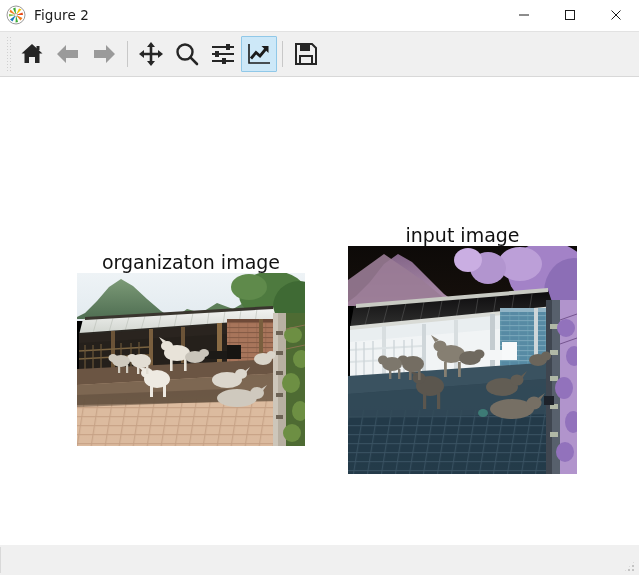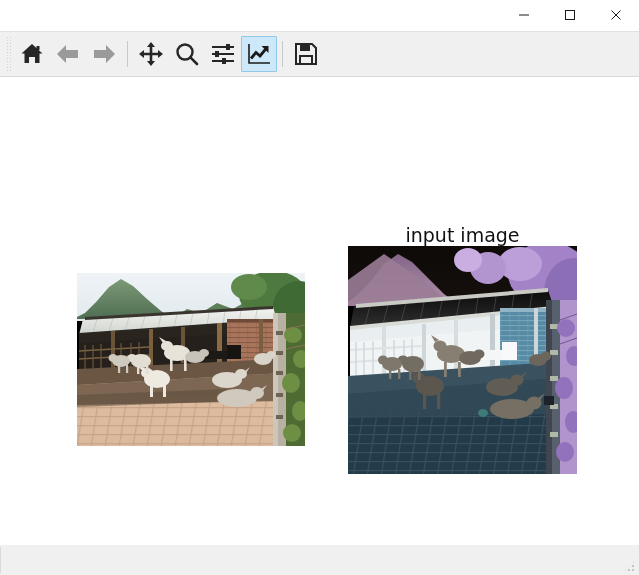--- a/index.html
+++ b/index.html
@@ -163,20 +163,39 @@
     background-size: 4px 4px;
     clip-path: polygon(100% 0, 100% 100%, 0 100%);
   }
 </style>
 </head>
 <body>
 
 <div id="app">
 
   <div class="titlebar">
+    <div class="title-left">
+      <span class="app-icon">
+        <svg viewBox="0 0 40 40" width="20" height="20" aria-hidden="true">
+          <circle cx="20" cy="20" r="18" fill="#ffffff" stroke="#9a9a9a" stroke-width="2"></circle>
+          <g transform="translate(20,20)">
+            <path d="M0,0 L-13,-6 L-11,-11 Z" fill="#f07c1e"></path>
+            <path d="M0,0 L-6,-13 L-1,-15 Z" fill="#3aaa35"></path>
+            <path d="M0,0 L6,-13 L11,-11 Z" fill="#f2c300"></path>
+            <path d="M0,0 L13,-5 L14,0 Z" fill="#e64a19"></path>
+            <path d="M0,0 L13,6 L9,11 Z" fill="#f07c1e"></path>
+            <path d="M0,0 L4,14 L-1,15 Z" fill="#3aaa35"></path>
+            <path d="M0,0 L-7,13 L-12,9 Z" fill="#1b7bbf"></path>
+            <path d="M0,0 L-14,3 L-14,-2 Z" fill="#8bc34a"></path>
+            <circle cx="0" cy="0" r="3" fill="#ffffff" stroke="#8a8a8a" stroke-width="1"></circle>
+          </g>
+        </svg>
+      </span>
+      <span class="title-text">Figure 2</span>
+    </div>
 
     <div class="win-controls">
       <button class="win-btn" title="Minimize">
         <span>
           <svg width="12" height="12" viewBox="0 0 12 12">
               <line x1="1" y1="6" x2="11" y2="6" stroke="#1b1b1b" stroke-width="1"></line>
             </svg>
         </span>
       </button>
       <button class="win-btn" title="Maximize">
@@ -276,20 +295,21 @@
           <rect x="7" y="3" width="10" height="7" fill="#262626"></rect>
           <rect x="7" y="15" width="12" height="8" fill="none" stroke="#262626" stroke-width="2"></rect>
         </svg>
       </span>
     </button>
   </div>
 
   <div class="canvas">
 
     <div class="ax" style="left:77px; top:196px; width:228px; height:173px;">
+      <div class="ax-title" style="top:-22px;">organizaton image</div>
       <div class="ax-img" style="left:0; top:0; width:228px; height:173px;">
         <svg viewBox="0 0 228 173" preserveAspectRatio="none" aria-hidden="true">
           <defs>
             <linearGradient id="skyL" x1="0" y1="0" x2="0" y2="1">
               <stop offset="0%" stop-color="#eef3f6"></stop>
               <stop offset="100%" stop-color="#e2eaef"></stop>
             </linearGradient>
             <linearGradient id="groundL" x1="0" y1="0" x2="0" y2="1">
               <stop offset="0%" stop-color="#c9a98f"></stop>
               <stop offset="55%" stop-color="#d8b89c"></stop>

